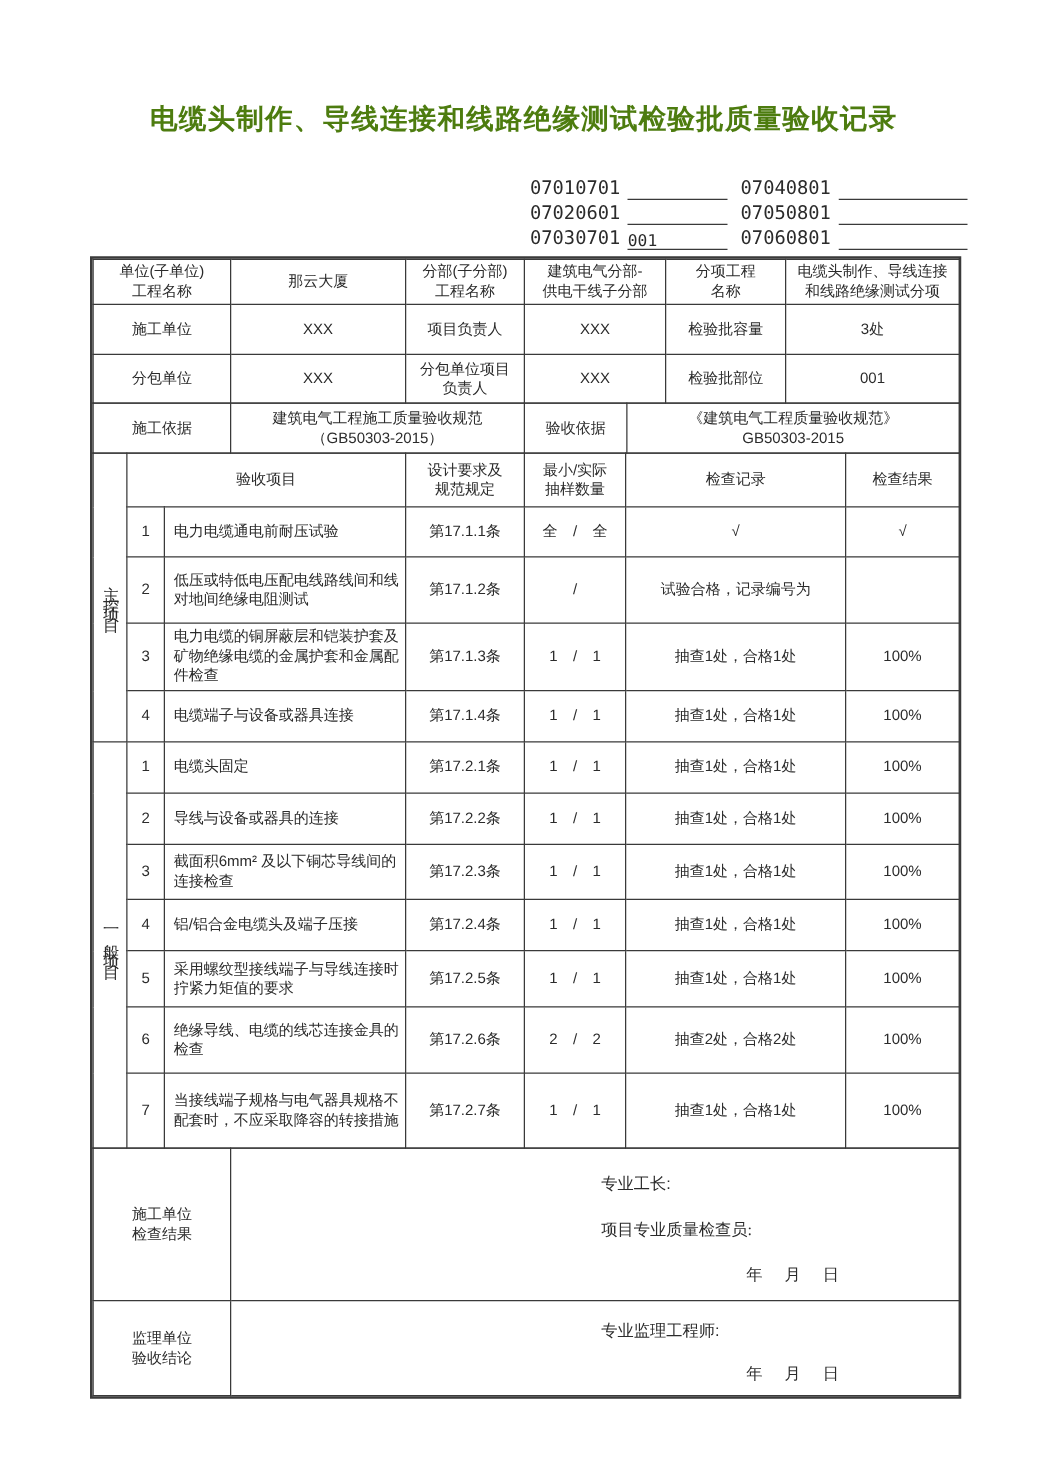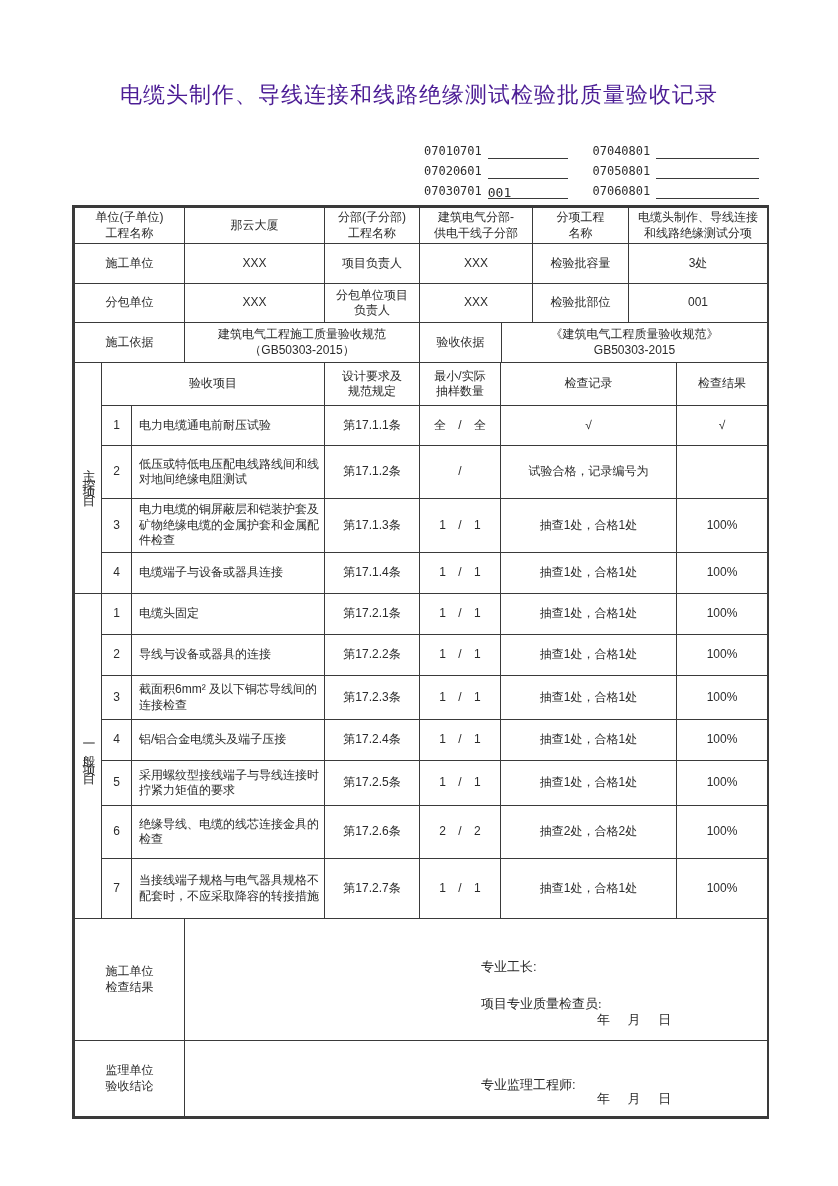--- a/index.html
+++ b/index.html
@@ -3,28 +3,28 @@
 <meta charset="utf-8">
 <style>
   * { margin:0; padding:0; box-sizing:border-box; }
   html,body { background:#fff; }
   #page {
     position:relative; width:838px; height:1186px; background:#fff;
     font-family:"Liberation Sans", sans-serif; color:#2b2b2b;
   }
   .doc-title {
     position:absolute; top:80px; left:0; right:0; text-align:center;
-    font-size:22px; font-weight:normal; letter-spacing:1px; color:#4c1d95;
+    font-size:22px; font-weight:bold; letter-spacing:1px; color:#4d7c0f;
   }
   
   .codes { position:absolute; left:424px; top:141px; }
   .code-row { height:20px; white-space:nowrap; }
   .code-group { display:inline-block; vertical-align:bottom; }
   .code-group.lg { width:164px; }
-  .code-num { font-family:"DejaVu Sans Mono", monospace; font-size:12px; color:#2b2b2b;margin-top:47px; }
+  .code-num { font-family:"DejaVu Sans Mono", monospace; font-size:15px; color:#2b2b2b;margin-top:47px; }
   .code-line {
     display:inline-block; margin-left:6px; height:16px; vertical-align:bottom;
     border-bottom:1px solid #3a3a3a; text-align:left;
   }
   .code-line.w1 { width:80px; }
   .code-line.w2 { width:103px; }
   .code-val { font-family:"DejaVu Sans Mono", monospace; font-size:13px; }
   
   .tables { position:absolute; left:72px; top:205px; width:697px; border:2px solid #3a3a3a; background:#fff; }
   table { border-collapse:collapse; table-layout:fixed; width:693px; }
@@ -34,21 +34,21 @@
     padding:2px 3px; font-size:12px; line-height:1.3; color:#2b2b2b; overflow:hidden;
   }
   .blk { display:block; }
   .left { text-align:left; padding-left:7px;margin-left:24px; }
   .samp { word-spacing:9px; }
   .vert {
     display:inline-block; writing-mode:vertical-lr; text-orientation:upright;
     letter-spacing:9px; font-size:13px;
   }
   .sigcell { position:relative; }
-  .sig { position:absolute; font-size:13px; white-space:nowrap;margin-top:20px; }
+  .sig { position:absolute; font-size:13px; white-space:nowrap; }
   .sigdate { position:absolute; font-size:13px; word-spacing:14px; white-space:nowrap; }
 </style>
 </head>
 <body>
 
 <div id="page">
 
   <div class="doc-title">电缆头制作、导线连接和线路绝缘测试检验批质量验收记录</div>
 
   <div class="codes">

